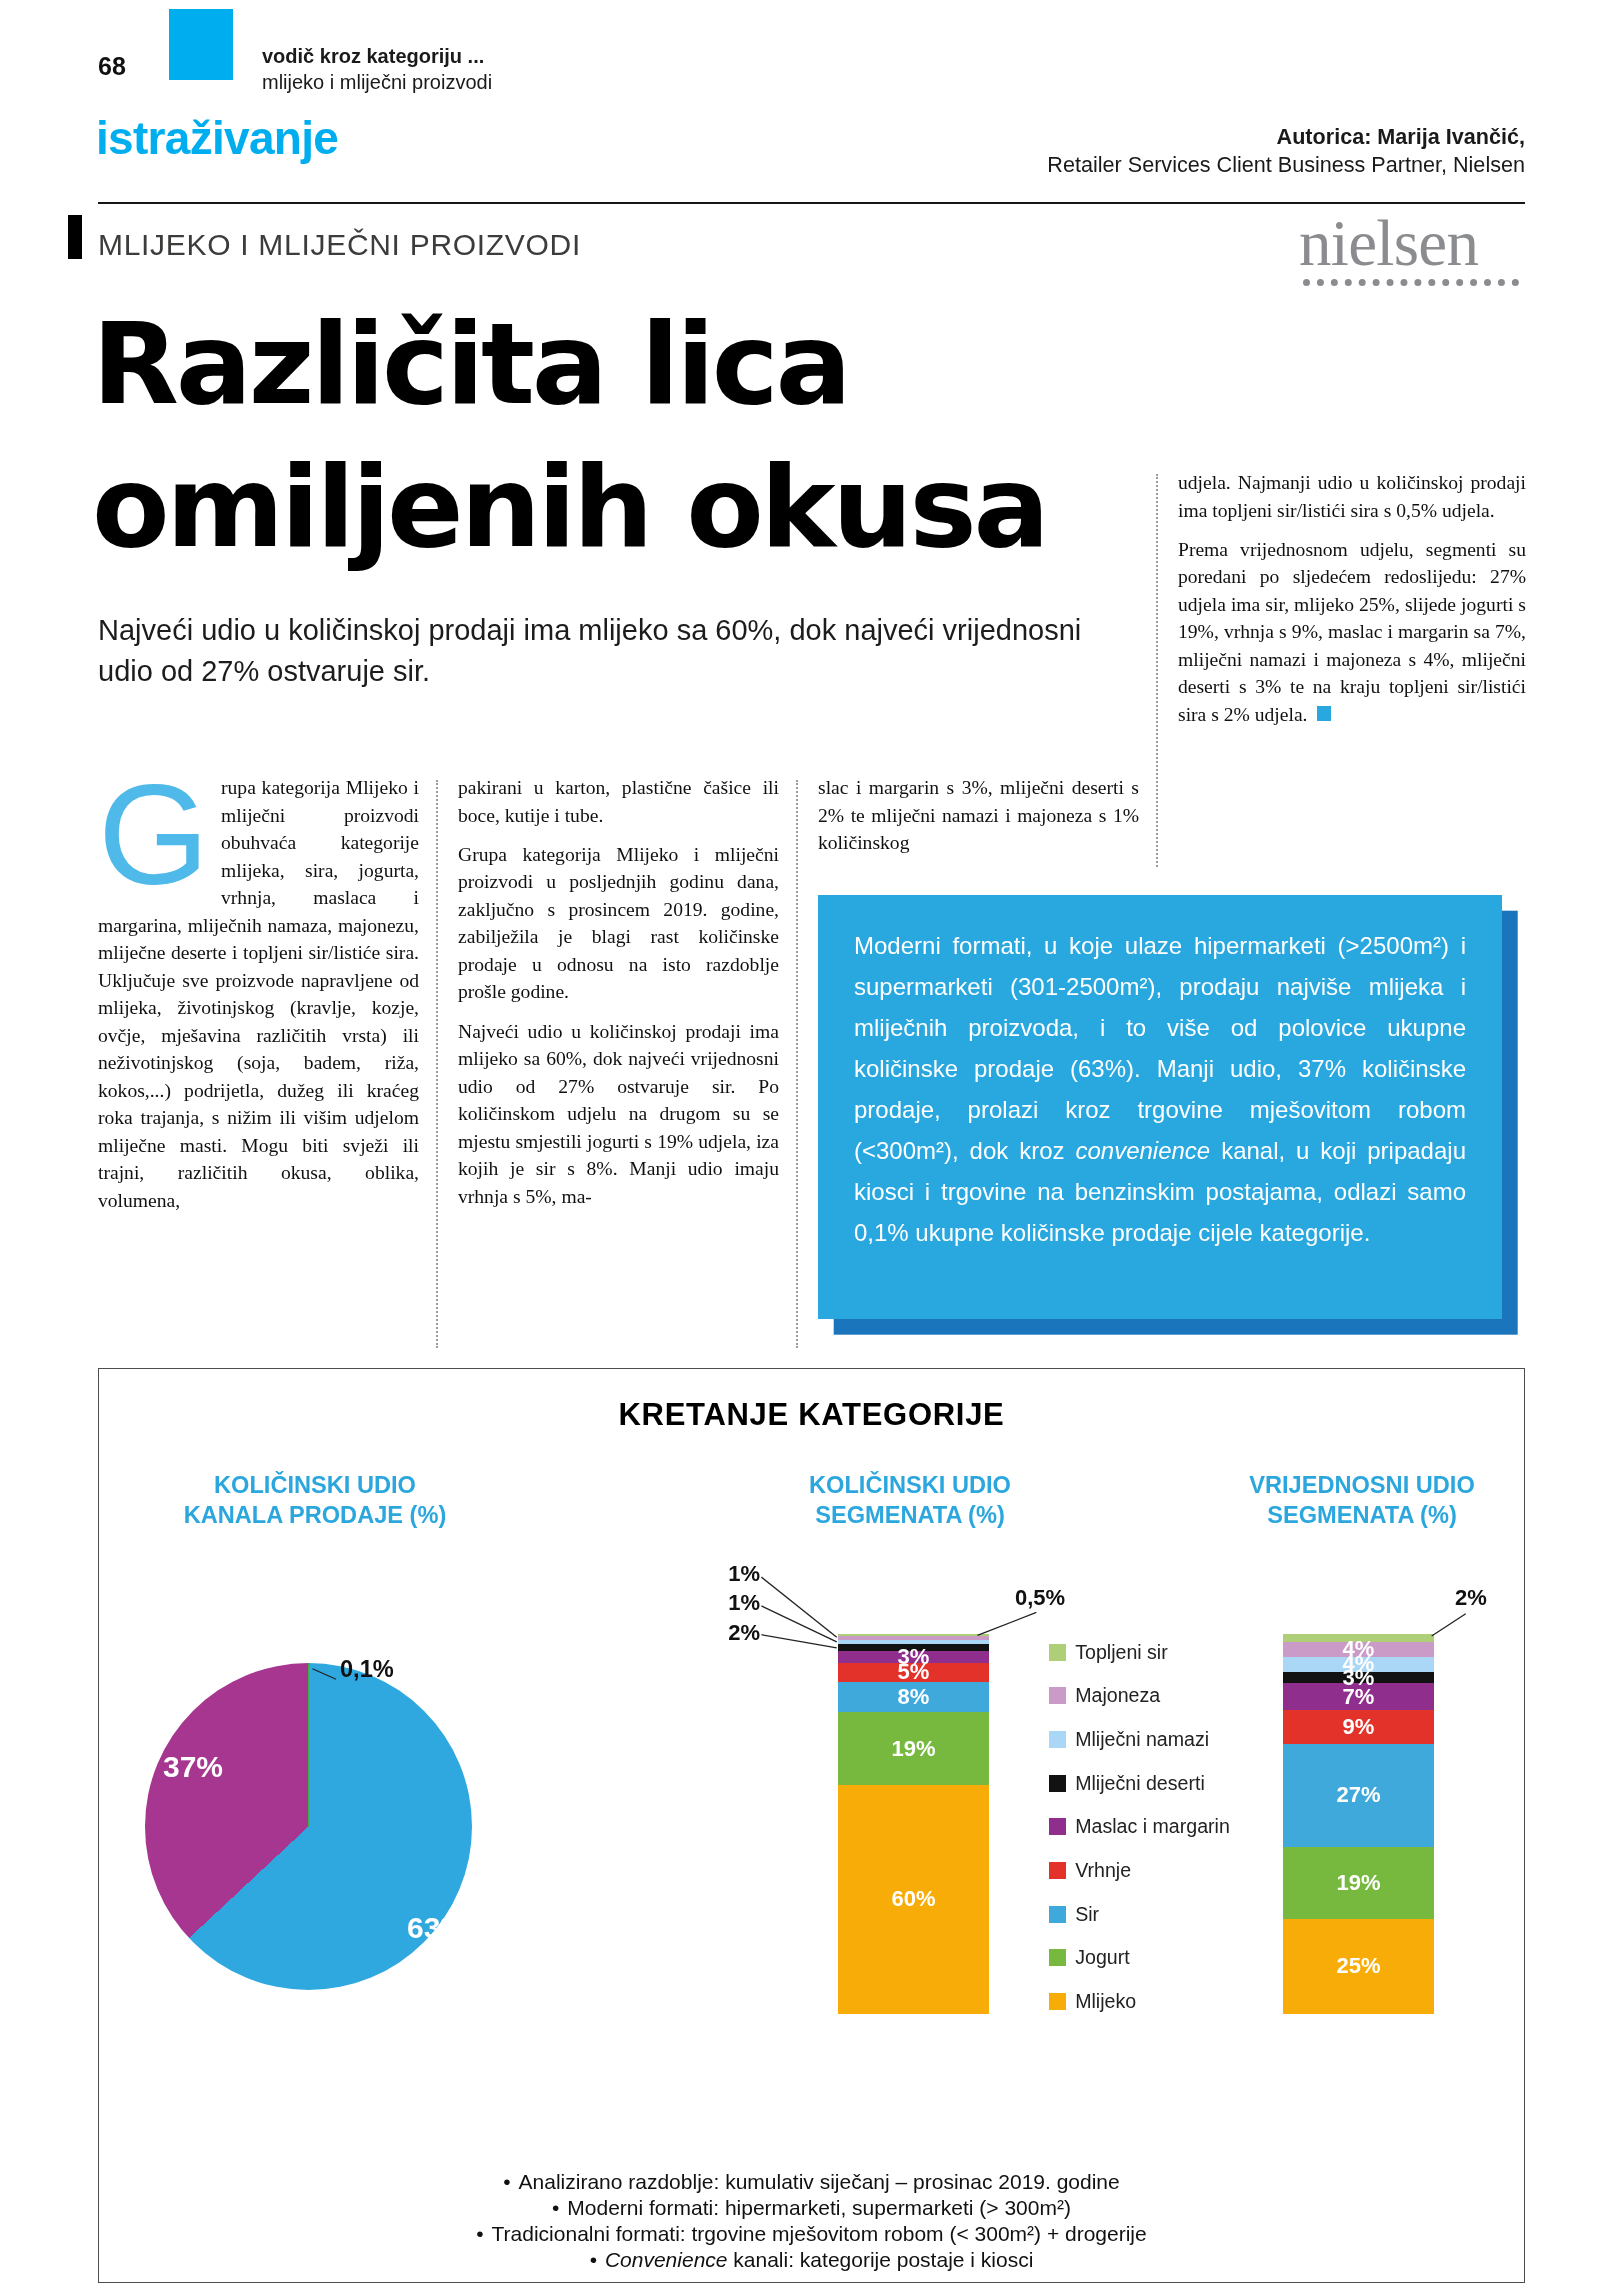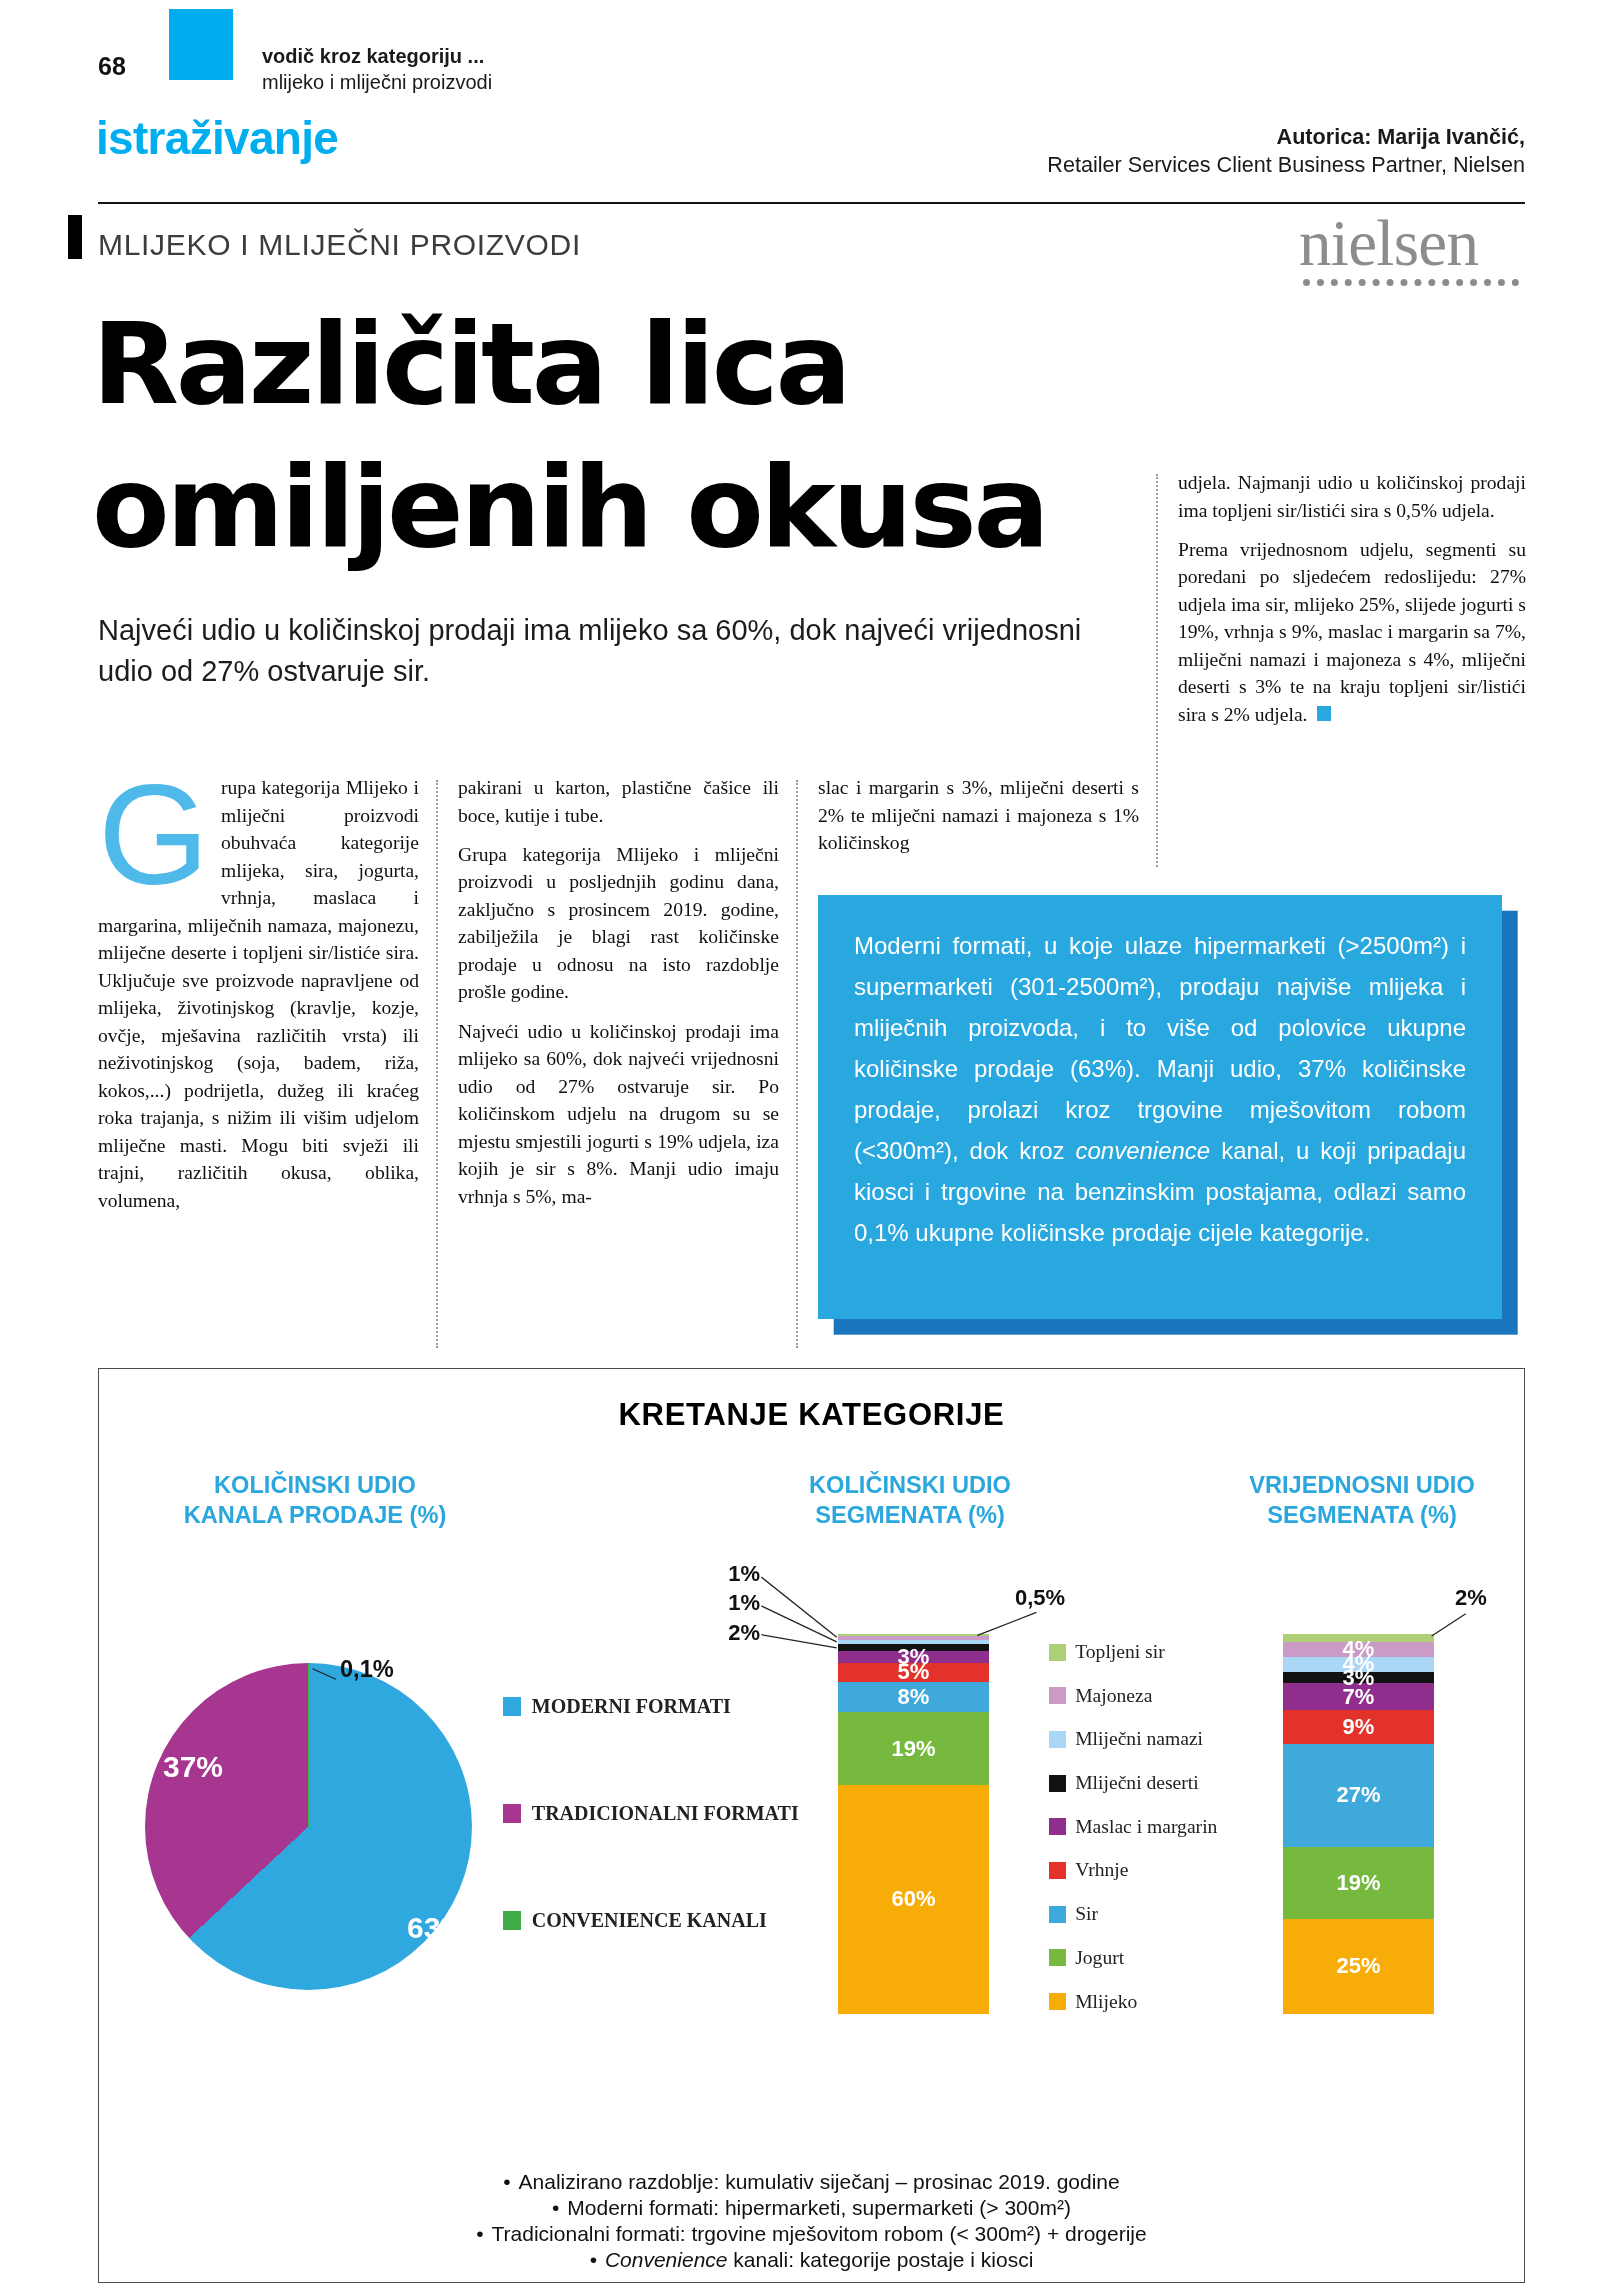--- a/index.html
+++ b/index.html
@@ -53,21 +53,21 @@
   #bar1-title{left:628px;top:101px;}
   #bar2-title{left:1080px;top:101px;}
 
   .pie{position:absolute;left:46px;top:294px;width:327px;height:327px;border-radius:50%;}
   .pie-label{position:absolute;font-weight:bold;color:#fff;font-size:30px;}
   #pl37{left:64px;top:381px;}
   #pl63{left:308px;top:542px;}
   #pl01{position:absolute;left:241px;top:287px;font-size:23.6px;font-weight:bold;color:#111;}
 
   .legend{position:absolute;}
-  .legend-item{display:flex;align-items:center;font-family:Liberation Serif, serif;}
+  .legend-item{display:flex;align-items:center;}
   #pie-legend{left:404px;top:326px;}
   #pie-legend .legend-item{margin-bottom:84px;font-size:20px;font-weight:bold;color:#222;}
   #pie-legend .swatch{width:18.3px;height:18.3px;margin-right:10.5px;flex:0 0 auto;}
   #seg-legend{left:950px;top:270px;}
   #seg-legend .legend-item{margin-bottom:17.7px;font-size:19.6px;color:#222;height:26px;}
   #seg-legend .swatch{width:17px;height:17px;margin-right:9.2px;flex:0 0 auto;}
 
   .bar{position:absolute;top:265px;width:151px;height:380px;display:flex;flex-direction:column;}
   #bar1{left:739px;}
   #bar2{left:1184px;}
@@ -156,34 +156,20 @@
     </div>
     <div class="chart-title" id="bar2-title">
       <div>VRIJEDNOSNI UDIO</div>
       <div>SEGMENATA (%)</div>
     </div>
 
     <div class="pie" id="pie" style="background: conic-gradient(rgb(63, 174, 73) 0deg, rgb(63, 174, 73) 0.35964deg, rgb(47, 168, 223) 0.35964deg, rgb(47, 168, 223) 226.933deg, rgb(166, 54, 143) 226.933deg, rgb(166, 54, 143) 360deg);"></div>
     <div class="pie-label" id="pl37">37%</div>
     <div class="pie-label" id="pl63">63%</div>
     <div id="pl01">0,1%</div>
-    <div class="legend" id="pie-legend">
-        <div class="legend-item">
-          <span class="swatch" style="background: rgb(47, 168, 223);"></span>
-          <span>MODERNI FORMATI</span>
-        </div>
-        <div class="legend-item">
-          <span class="swatch" style="background: rgb(166, 54, 143);"></span>
-          <span>TRADICIONALNI FORMATI</span>
-        </div>
-        <div class="legend-item">
-          <span class="swatch" style="background: rgb(63, 174, 73);"></span>
-          <span>CONVENIENCE KANALI</span>
-        </div>
-      </div>
 
     <div class="bar" id="bar1">
         <div class="bar-seg" style="height: 0.502513%; background: rgb(174, 207, 120);"></div>
         <div class="bar-seg" style="height: 1.00503%; background: rgb(203, 155, 200);"></div>
         <div class="bar-seg" style="height: 1.00503%; background: rgb(169, 215, 245);"></div>
         <div class="bar-seg" style="height: 2.01005%; background: rgb(18, 18, 18);"></div>
         <div class="bar-seg" style="height: 3.01508%; background: rgb(143, 46, 141);">
           <span class="bar-label">3%</span>
         </div>
         <div class="bar-seg" style="height: 5.02513%; background: rgb(226, 50, 41);">

